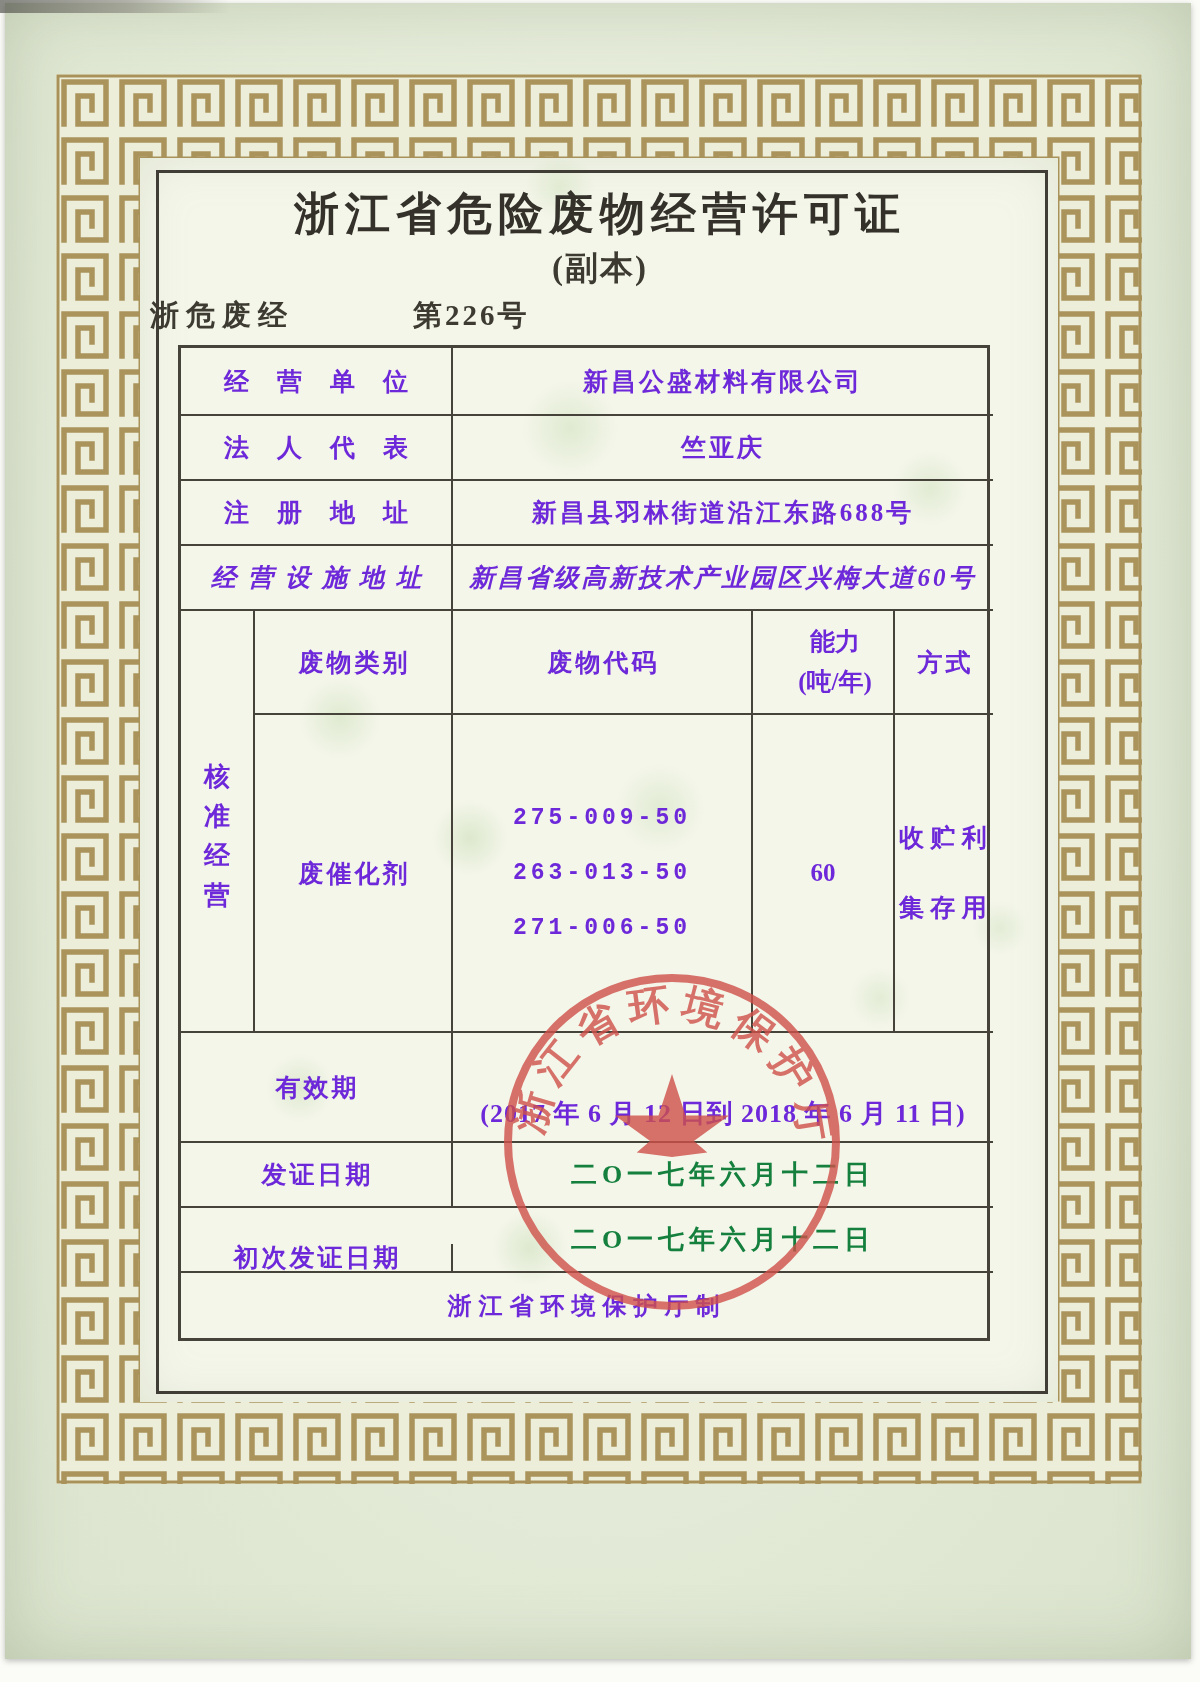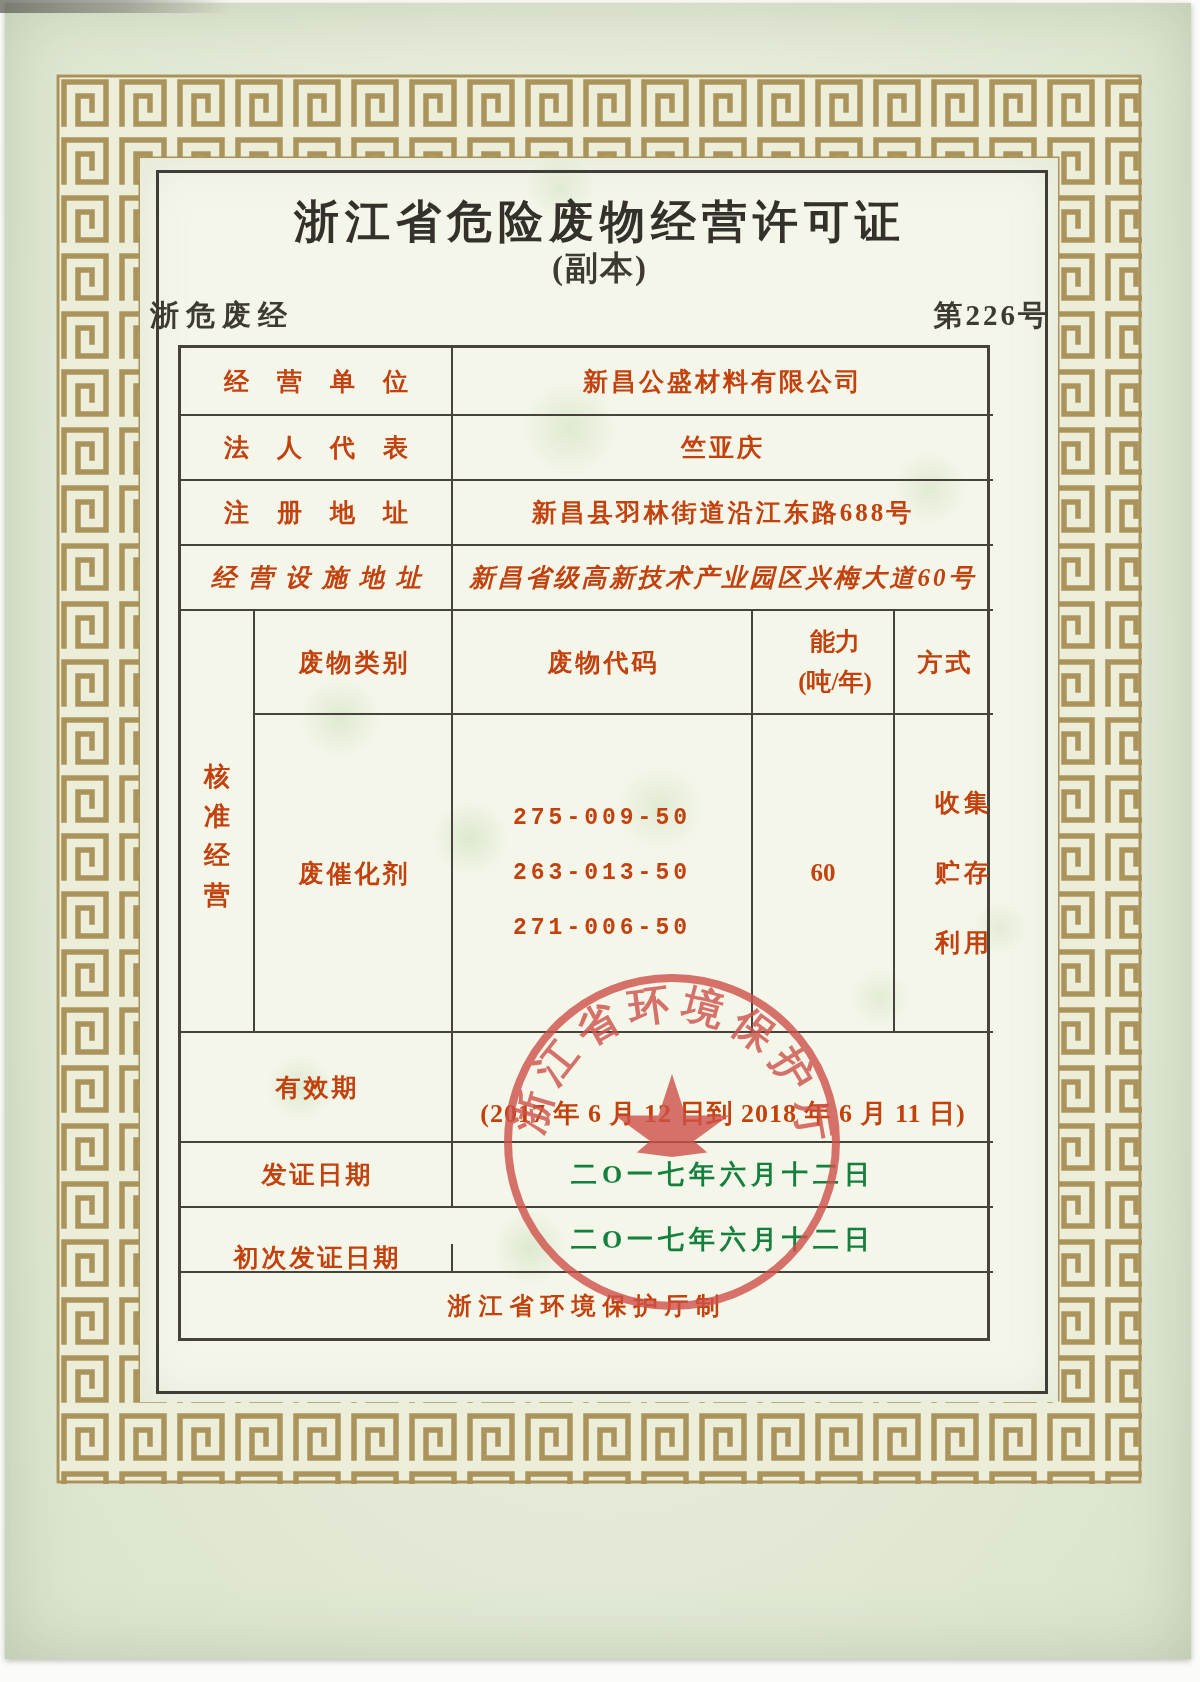--- a/index.html
+++ b/index.html
@@ -22,50 +22,50 @@
           radial-gradient(circle 55px at 330px 680px, rgba(150,190,120,.25), transparent 70%),
           radial-gradient(circle 65px at 520px 650px, rgba(150,190,120,.20), transparent 70%),
           radial-gradient(circle 50px at 160px 930px, rgba(150,190,120,.22), transparent 70%),
           radial-gradient(circle 55px at 390px 1090px, rgba(150,190,120,.24), transparent 70%),
           radial-gradient(circle 45px at 740px 840px, rgba(150,190,120,.18), transparent 70%),
           radial-gradient(circle 50px at 420px 30px,  rgba(150,190,120,.18), transparent 70%),
           radial-gradient(circle 40px at 860px 770px, rgba(150,190,120,.18), transparent 70%);}
   .frame{position:absolute;left:156px;top:170px;width:886px;height:1218px;
         border:3px solid #3f3d35;}
   .title{position:absolute;left:150px;top:184px;width:900px;text-align:center;
-        font-size:45px;font-weight:700;letter-spacing:6px;color:#33312a;margin-top:8px;}
+        font-size:45px;font-weight:700;letter-spacing:6px;color:#33312a;}
   .subtitle{position:absolute;left:150px;top:246px;width:900px;text-align:center;
         font-size:33px;font-weight:700;letter-spacing:2px;}
   .docline{position:absolute;left:150px;top:296px;width:900px;display:flex;
-        justify-content:space-between;gap:85px;font-size:29px;font-weight:700;}
+        justify-content:flex-start;gap:119px;font-size:29px;font-weight:700;}
   .doc-series{letter-spacing:7px;}
   .doc-number{letter-spacing:3px;}
   
   .tbl{position:absolute;left:178px;top:345px;width:812px;
         display:grid;box-sizing:border-box;
         grid-template-columns:74px 198px 300px 142px 98px;
         grid-template-rows:68px 65px 65px 65px 104px 318px 110px 65px 65px 65px;
         border:3px solid #45433a;background:transparent;}
   .c{display:flex;align-items:center;justify-content:center;
-        font-size:25px;font-weight:600;color:#c2410c;box-sizing:border-box;}
+        font-size:25px;font-weight:600;color:#6d28d9;box-sizing:border-box;}
   .br{border-right:2px solid #45433a;}
   .bb{border-bottom:2px solid #45433a;}
   .lab4{letter-spacing:28px;text-indent:28px;}
   .lab6{letter-spacing:12px;text-indent:12px;}
   .lab-tight{letter-spacing:3px;text-indent:3px;}
   .val{letter-spacing:3px;}
   .a-lab{grid-column:1/3;} .a-val{grid-column:3/6;}
   .r1{grid-row:1;} .r2{grid-row:2;} .r3{grid-row:3;} .r4{grid-row:4;font-style:italic;}
   .sec{grid-column:1/2;grid-row:5/7;}
   .vert{writing-mode:vertical-rl;letter-spacing:40px;font-size:26px;}
   .h-cat{grid-column:2/3;grid-row:5;} .h-code{grid-column:3/4;grid-row:5;}
   .h-cap{grid-column:4/5;grid-row:5;flex-direction:column;line-height:40px;padding-left:24px;}
   .h-mth{grid-column:5/6;grid-row:5;}
   .d-cat{grid-column:2/3;grid-row:6;} .d-code{grid-column:3/4;grid-row:6;flex-direction:column;}
-  .d-cap{grid-column:4/5;grid-row:6;} .d-mth{grid-column:5/6;grid-row:6;flex-direction:column;align-items:flex-end;padding-left:4px;}
+  .d-cap{grid-column:4/5;grid-row:6;} .d-mth{grid-column:5/6;grid-row:6;align-items:center;padding-left:4px;}
   .code-line{font-family:"Liberation Mono","DejaVu Sans Mono",monospace;
         font-size:23px;font-weight:700;letter-spacing:4px;line-height:55px;}
   .mth-line{line-height:70px;letter-spacing:4px;}
   .v-lab{grid-column:1/3;grid-row:7;} .v-val{grid-column:3/6;grid-row:7;align-items:flex-end;padding-bottom:10px;font-size:26px;letter-spacing:1px;}
   .i-lab{grid-column:1/3;grid-row:8;} .i-val{grid-column:3/6;grid-row:8;}
   .f-lab{grid-column:1/3;grid-row:9;margin-top:36px;} .f-val{grid-column:3/6;grid-row:9;}
   .date-red{color:#15803d;letter-spacing:5px;font-size:26px;}
   .foot{grid-column:1/6;grid-row:10;letter-spacing:7px;font-size:24px;}
   .stamp{position:absolute;left:482px;top:952px;filter:blur(.5px);}
 </style>

